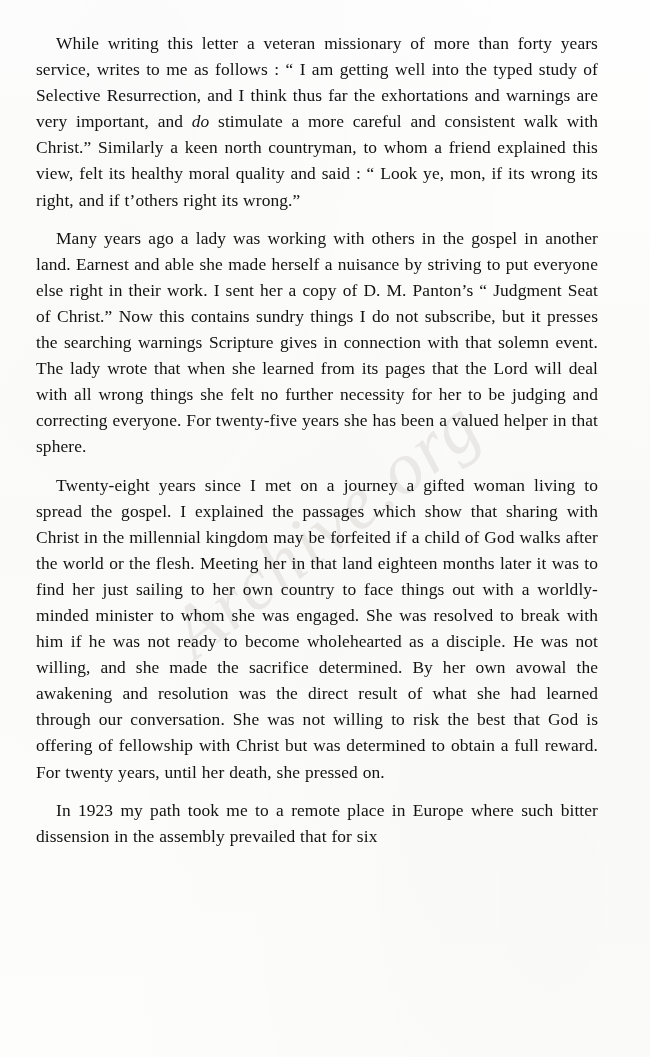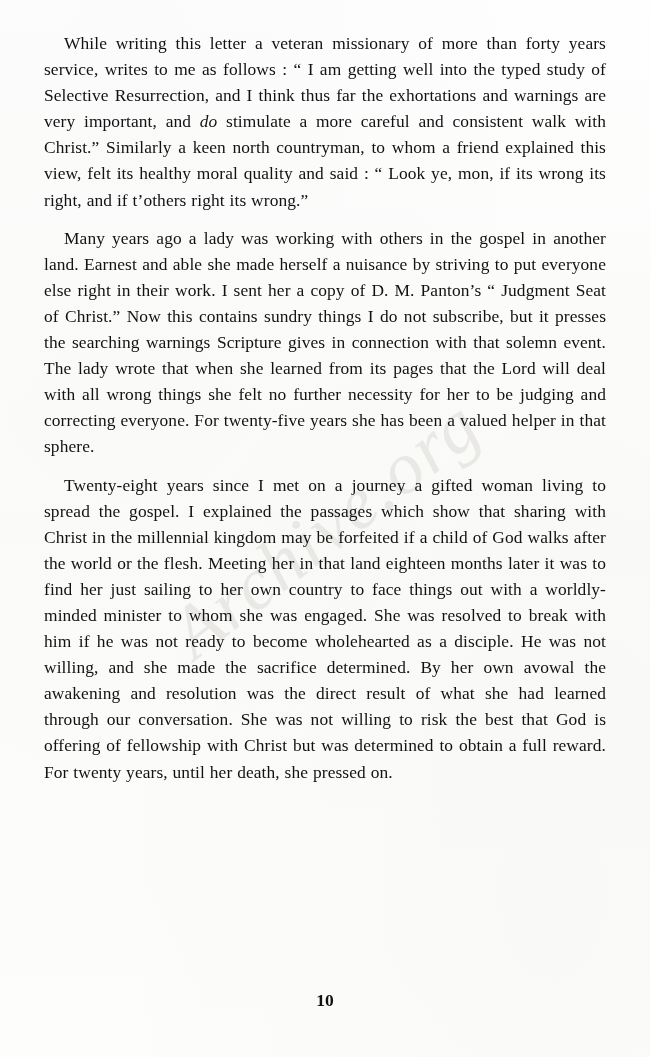--- a/index.html
+++ b/index.html
@@ -52,21 +52,21 @@
     font-family: "Liberation Serif", serif;
     font-size: 74px;
     letter-spacing: 2px;
     color: rgba(150, 140, 135, 0.16);
     white-space: nowrap;
     font-style: italic;
   }
 
   #text-column {
     position: absolute;
-    left: 44px;
+    left: 36px;
     top: 30px;
     width: 562px;
   }
 
   p.para {
     margin: 0;
     font-size: 17.4px;
     line-height: 26.1px;
     color: #121212;
     text-align: justify;
@@ -108,17 +108,17 @@
   <div id="paper-texture"></div>
 
   <div id="watermark">
     <span class="wm-text">Archive.org</span>
   </div>
 
   <div id="text-column">
     <p class="para indent">While writing this letter a veteran missionary of more than forty years service, writes to me as follows : “ I am getting well into the typed study of Selective Resurrection, and I think thus far the exhortations and warnings are very important, and <em class="it">do</em> stimulate a more careful and consistent walk with Christ.”  Similarly a keen north countryman, to whom a friend explained this view, felt its healthy moral quality and said :  “ Look ye, mon, if its wrong its right, and if t’others right its wrong.”</p>
     <p class="para indent">Many years ago a lady was working with others in the gospel in another land.   Earnest and able she made herself a nuisance by striving to put everyone else right in their work.   I sent her a copy of D. M. Panton’s “ Judgment Seat of Christ.”  Now this contains sundry things I do not subscribe, but it presses the searching warnings Scripture gives in connection with that solemn event.  The lady wrote that when she learned from its pages that the Lord will deal with all wrong things she felt no further necessity for her to be judging and correcting everyone.   For twenty-five years she has been a valued helper in that sphere.</p>
     <p class="para indent">Twenty-eight years since I met on a journey a gifted woman living to spread the gospel.   I explained the passages which show that sharing with Christ in the millennial kingdom may be forfeited if a child of God walks after the world or the flesh. Meeting her in that land eighteen months later it was to find her just sailing to her own country to face things out with a worldly-minded minister to whom she was engaged.   She was resolved to break with him if he was not ready to become wholehearted as a disciple.   He was not willing, and she made the sacrifice determined.   By her own avowal the awakening and resolution was the direct result of what she had learned through our conversation.   She was not willing to risk the best that God is offering of fellowship with Christ but was determined to obtain a full reward.   For twenty years, until her death, she pressed on.</p>
+    <p class="para indent last-line-natural">In 1923 my path took me to a remote place in Europe where such bitter dissension in the assembly prevailed that for six</p>
   </div>
 
-  <div class="pg-number">10</div>
 
 </div>
 
 </body></html>

